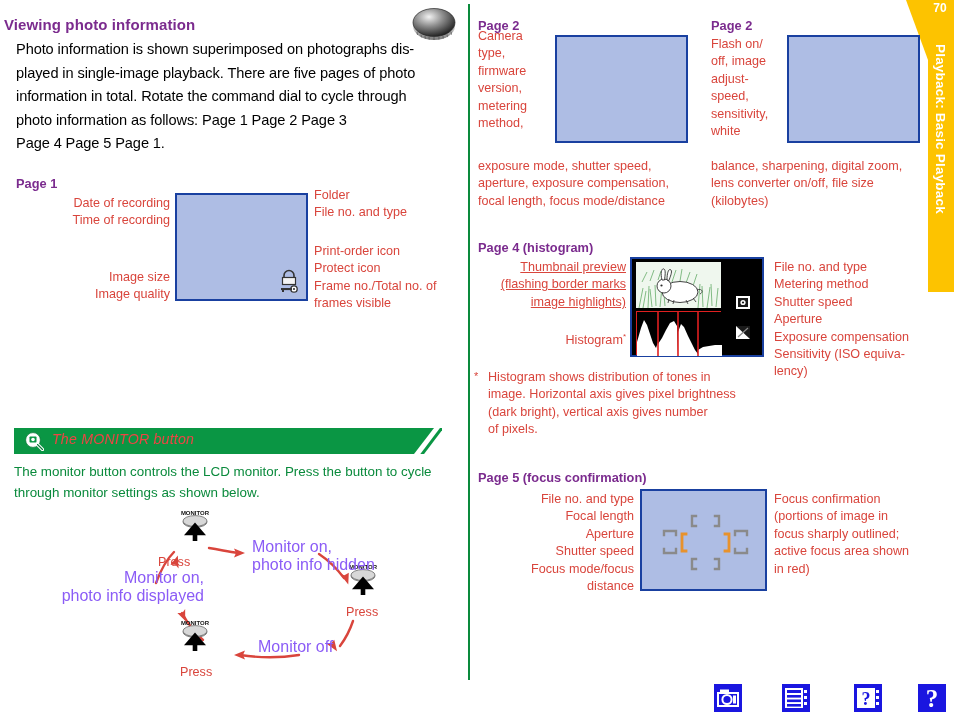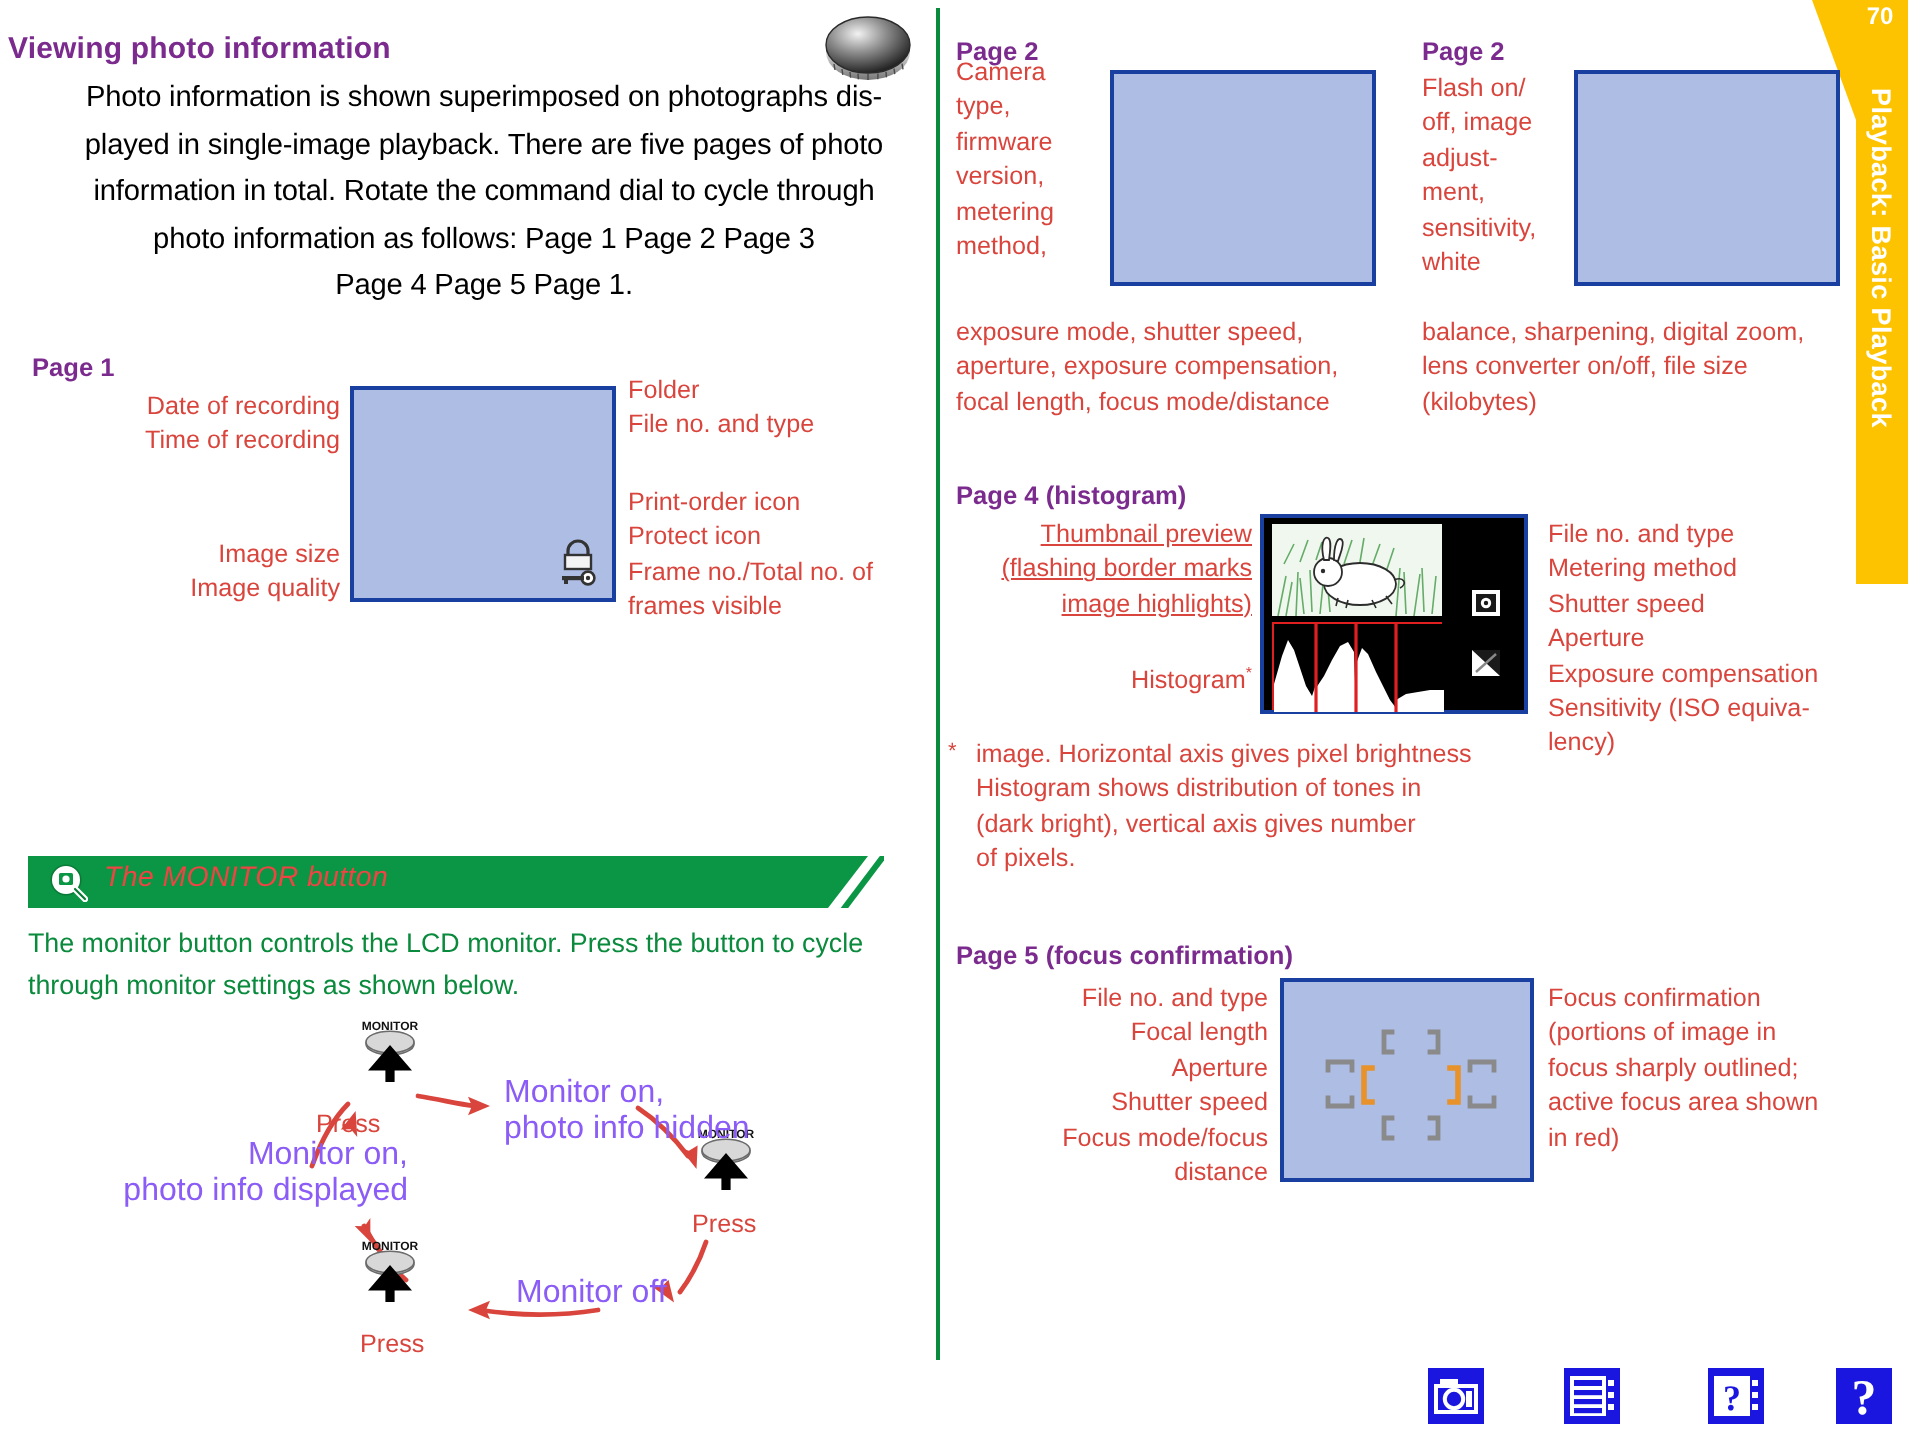--- a/index.html
+++ b/index.html
@@ -240,21 +240,21 @@
         <line x1="19" y1="29.8" x2="19.2" y2="32.7"></line>
         <line x1="24" y1="30" x2="24" y2="33"></line>
         <line x1="29" y1="29.7" x2="28.9" y2="32.6"></line>
         <line x1="33" y1="28.9" x2="33.2" y2="31.7"></line>
         <line x1="37" y1="27.3" x2="37.4" y2="30.1"></line>
         <line x1="41" y1="24.8" x2="41.5" y2="27.7"></line>
       </g>
     </svg>
   </div>
 
-  <div class="body-text" style="left:16px; top:38px; width:452px;text-align:center;">
+  <div class="body-text" style="left:16px; top:38px; width:452px;">
     <div>Photo information is shown superimposed on photographs dis-</div>
     <div>played in single-image playback.  There are five pages of photo</div>
     <div>information in total.  Rotate the command dial to cycle through</div>
     <div>photo information as follows: Page 1        Page 2        Page 3</div>
     <div>Page 4       Page 5       Page 1.</div>
   </div>
 
   <div class="sec-head" style="left:16px; top:176px;">Page 1</div>
 
   <div class="lcd" style="left:175px; top:193px; width:133px; height:108px;">
@@ -392,21 +392,21 @@
     <div>aperture, exposure compensation,</div>
     <div>focal length, focus mode/distance</div>
   </div>
 
   <div class="sec-head" style="left:711px; top:18px;">Page 2</div>
   <div class="lcd" style="left:787px; top:35px; width:133px; height:108px;"></div>
   <div class="red-label" style="left:711px; top:36px; width:76px;">
     <div>Flash on/</div>
     <div>off, image</div>
     <div>adjust-</div>
-    <div>ment,</div>
+    <div>speed,</div>
     <div>sensitivity,</div>
     <div>white</div>
   </div>
   <div class="red-label" style="left:711px; top:158px; width:235px;">
     <div>balance, sharpening, digital zoom,</div>
     <div>lens converter on/off, file size</div>
     <div>(kilobytes)</div>
   </div>
 
   <div class="sec-head" style="left:478px; top:240px;">Page 4 (histogram)</div>
@@ -487,22 +487,22 @@
     <div>Metering method</div>
     <div>Shutter speed</div>
     <div>Aperture</div>
     <div>Exposure compensation</div>
     <div>Sensitivity (ISO equiva-</div>
     <div>lency)</div>
   </div>
 
   <div class="fn-star" style="left:474px; top:370px;">*</div>
   <div class="red-label" style="left:488px; top:369px; width:280px;">
+    <div>Histogram shows distribution of tones in</div>
     <div>image.  Horizontal axis gives pixel brightness</div>
-    <div>Histogram shows distribution of tones in</div>
     <div>(dark       bright), vertical axis gives number</div>
     <div>of pixels.</div>
   </div>
 
   <div class="sec-head" style="left:478px; top:470px;">Page 5 (focus confirmation)</div>
 
   <div class="lcd" style="left:640px; top:489px; width:127px; height:102px;">
     <svg viewBox="0 0 127 102" width="127" height="102" style="position:absolute;left:0;top:0;">
 
       <g stroke="#8a8a8a" stroke-width="2.4" fill="none" stroke-linecap="square">

